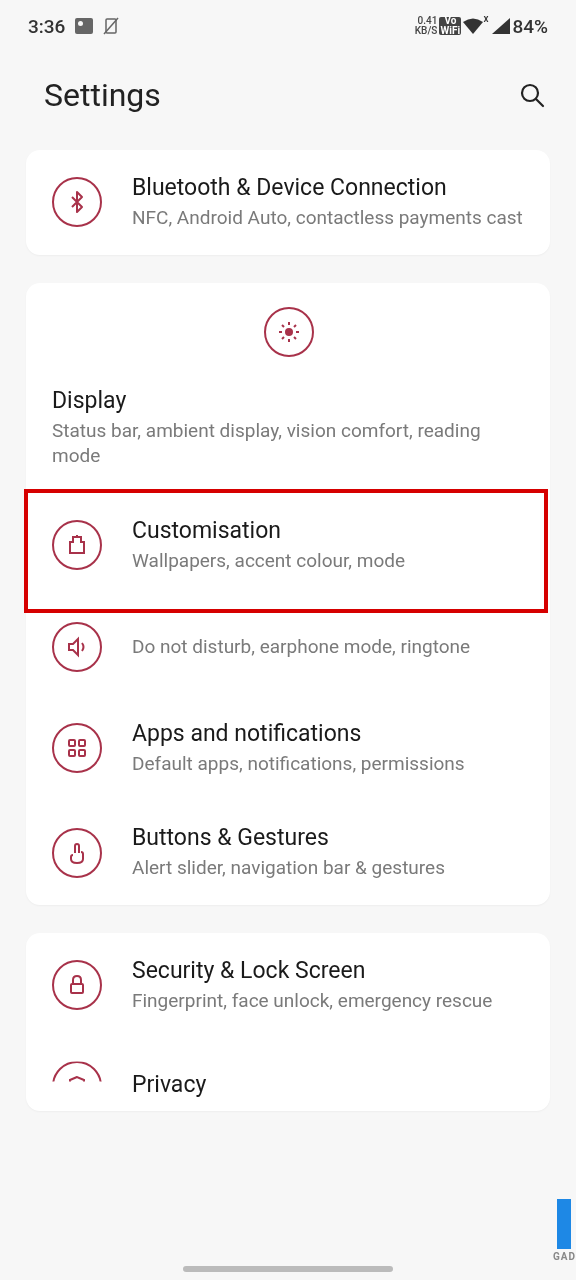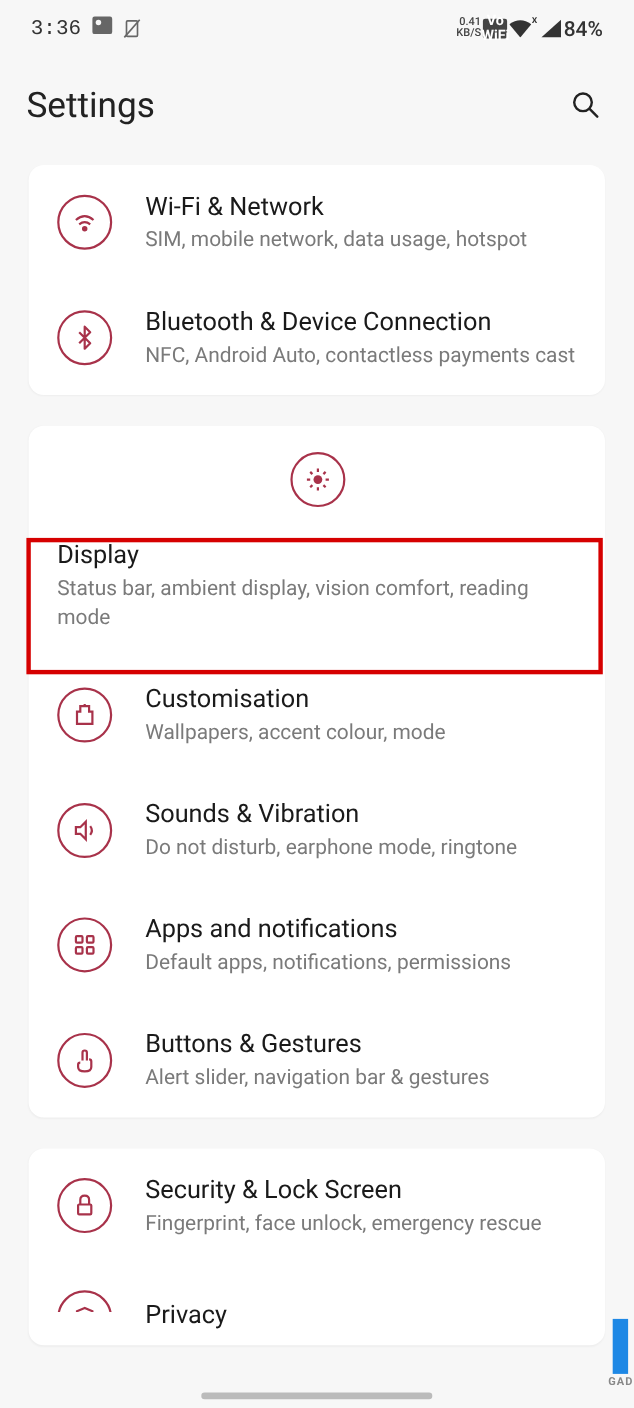--- a/index.html
+++ b/index.html
@@ -13,47 +13,47 @@
   }
   .status-bar {
     height: 52px;
     display: flex;
     justify-content: space-between;
     align-items: center;
     padding: 0 28px;
     font-size: 18px;
     color: #333;
   }
-  .status-left { display: flex; gap: 10px; font-weight: 500; font-family: Liberation Mono, monospace; }
+  .status-left { display: flex; align-items: center; gap: 10px; font-weight: 500; }
   .status-right { display: flex; align-items: center; gap: 2px; font-weight: 500; }
   .status-clock { font-size: 19px; }
   .sicon { display: inline-flex; align-items: center; justify-content: center; }
   .gallery-icon {
     width: 18px; height: 16px; background: #666; border-radius: 2px;
     position: relative;
   }
   .gallery-icon::before {
     content: ""; position: absolute; top: 3px; left: 3px; width: 5px; height: 5px;
     background: #f7f7f7; border-radius: 50%;
   }
   .nosim { font-size: 16px; color: #666; position: relative; }
   .kbs { font-size: 10px; line-height: 1; text-align: right; color: #444; }
   .vowifi {
     width: 22px; height: 18px; background: #444; color: #fff; border-radius: 2px;
-    font-size: 13px; font-weight: bold; display: inline-flex; flex-direction: column;
+    font-size: 10px; font-weight: bold; display: inline-flex; flex-direction: column;
     align-items: center; justify-content: center; line-height: 1;
   }
   .signal-x { font-size: 10px; position: relative; top: -8px; left: -2px; }
   .battery-pct { font-size: 19px; }
 
   .header {
     display: flex;
     justify-content: space-between;
     align-items: center;
-    padding: 24px 28px 36px 24px;
+    padding: 24px 28px 36px 44px;
   }
   .header-title { font-size: 32px; font-weight: 400; color: #222; }
   .search-btn { width: 32px; height: 32px; display: flex; align-items: center; justify-content: center; }
 
   .card {
     background: #fff;
     border-radius: 14px;
     margin: 0 26px 28px 26px;
     box-shadow: 0 1px 2px rgba(0,0,0,0.04);
     overflow: visible;
@@ -150,33 +150,20 @@
   <div class="header-title">Settings</div>
   <div class="search-btn">
     <svg width="28" height="28" viewBox="0 0 28 28">
       <circle cx="12" cy="12" r="8" fill="none" stroke="#222" stroke-width="2.2"></circle>
       <line x1="18" y1="18" x2="25" y2="25" stroke="#222" stroke-width="2.2" stroke-linecap="round"></line>
     </svg>
   </div>
 </div>
 
 <div class="card">
-  <div class="settings-item">
-    <div class="si-icon">
-      <svg width="24" height="24" viewBox="0 0 24 24" fill="none" stroke="currentColor" stroke-width="2">
-          <path d="M4 10 Q12 3 20 10"></path>
-          <path d="M7 14 Q12 10 17 14"></path>
-          <circle cx="12" cy="18" r="1.5" fill="currentColor"></circle>
-        </svg>
-    </div>
-    <div class="si-text">
-      <div class="si-title">Wi-Fi &amp; Network</div>
-      <div class="si-subtitle">SIM, mobile network, data usage, hotspot</div>
-    </div>
-  </div>
   <div class="settings-item">
     <div class="si-icon">
       <svg width="24" height="24" viewBox="0 0 24 24" fill="none" stroke="currentColor" stroke-width="2" stroke-linejoin="round">
           <path d="M7 7 L17 17 L12 22 L12 2 L17 7 L7 17"></path>
         </svg>
     </div>
     <div class="si-text">
       <div class="si-title">Bluetooth &amp; Device Connection</div>
       <div class="si-subtitle">NFC, Android Auto, contactless payments cast</div>
     </div>
@@ -218,21 +205,20 @@
     </div>
   </div>
   <div class="settings-item">
     <div class="si-icon">
       <svg width="24" height="24" viewBox="0 0 24 24" fill="none" stroke="currentColor" stroke-width="2">
           <path d="M4 9 L4 15 L8 15 L13 20 L13 4 L8 9 Z"></path>
           <path d="M17 8 Q20 12 17 16"></path>
         </svg>
     </div>
     <div class="si-text">
-      <div class="si-title">Sounds &amp; Vibration</div>
       <div class="si-subtitle">Do not disturb, earphone mode, ringtone</div>
     </div>
   </div>
   <div class="settings-item">
     <div class="si-icon">
       <svg width="24" height="24" viewBox="0 0 24 24" fill="none" stroke="currentColor" stroke-width="2">
           <rect x="4" y="4" width="6" height="6" rx="1"></rect>
           <rect x="14" y="4" width="6" height="6" rx="1"></rect>
           <rect x="4" y="14" width="6" height="6" rx="1"></rect>
           <rect x="14" y="14" width="6" height="6" rx="1"></rect>

